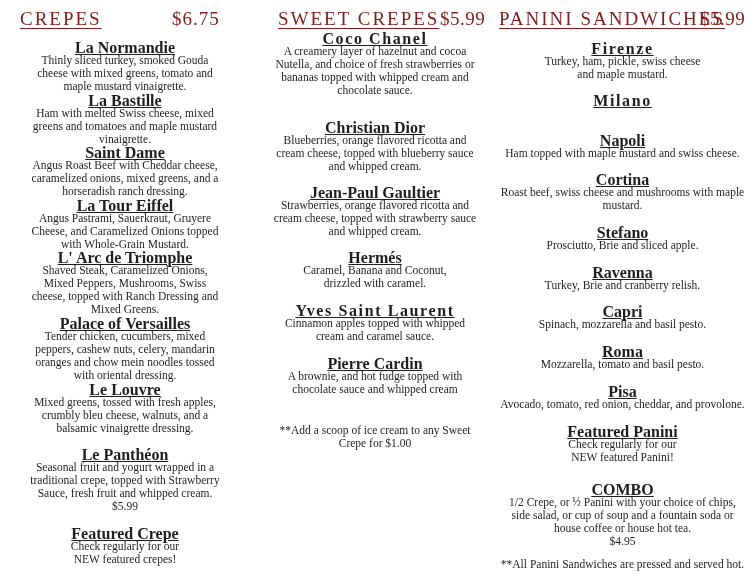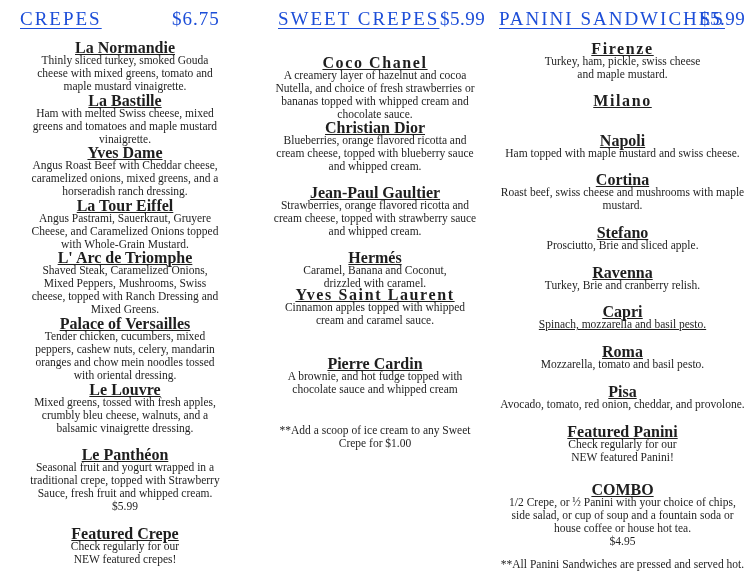--- a/index.html
+++ b/index.html
@@ -6,21 +6,21 @@
   body {
     width: 750px; height: 580px; overflow: hidden; position: relative;
     font-family: "Liberation Serif", "DejaVu Serif", serif;
     color: #1e1e1e;
   }
   .col { position: absolute; top: 0; text-align: center; }
   #col-crepes { left: 0; width: 250px; }
   #col-sweet { left: 250px; width: 250px; }
   #col-panini { left: 495px; width: 255px; }
 
-  .head { position: absolute; top: 8px; font-size: 19px; letter-spacing: 2px; font-weight: normal; color: #1d4ed8; }
+  .head { position: absolute; top: 8px; font-size: 19px; letter-spacing: 2px; font-weight: normal; color: #7f1d1d; }
   .head-title { text-decoration: underline; text-underline-offset: 3px; }
   .head-price { letter-spacing: 1px; }
 
   .item { position: absolute; left: 0; right: 0; text-align: center; font-size: 11.5px; line-height: 13px; }
   .item-name { font-weight: bold; text-decoration: underline; font-size: 16px; line-height: 13px; }
   .spaced { letter-spacing: 1.6px; }
   .item-desc { white-space: pre-line; }
 </style>
 </head>
 <body>
@@ -37,21 +37,21 @@
 cheese with mixed greens, tomato and
 maple mustard vinaigrette.</div>
   </div>
   <div class="item" style="top:94px;">
     <div class="item-name">La Bastille</div>
     <div class="item-desc">Ham with melted Swiss cheese, mixed
 greens and tomatoes and maple mustard
 vinaigrette.</div>
   </div>
   <div class="item" style="top:146px;">
-    <div class="item-name">Yves Dame</div>
+    <div class="item-name">Saint Dame</div>
     <div class="item-desc">Angus Roast Beef with Cheddar cheese,
 caramelized onions, mixed greens, and a
 horseradish ranch dressing.</div>
   </div>
   <div class="item" style="top:199px;">
     <div class="item-name">La Tour Eiffel</div>
     <div class="item-desc">Angus Pastrami, Sauerkraut, Gruyere
 Cheese, and Caramelized Onions topped
 with Whole-Grain Mustard.</div>
   </div>
@@ -88,21 +88,21 @@
 NEW featured crepes!</div>
   </div>
 </div>
 
 <div class="col" id="col-sweet">
   <div class="head" style="left:28px;">
     <span class="head-title">SWEET CREPES</span>
   </div>
   <div class="head head-price" style="left:190px; letter-spacing:0.5px;">$5.99</div>
 
-  <div class="item" style="top:56px;">
+  <div class="item" style="top:32px;">
     <div class="item-name spaced">Coco Chanel</div>
     <div class="item-desc">A creamery layer of hazelnut and cocoa
 Nutella, and choice of fresh strawberries or
 bananas topped with whipped cream and
 chocolate sauce.</div>
   </div>
   <div class="item" style="top:121px;">
     <div class="item-name">Christian Dior</div>
     <div class="item-desc">Blueberries, orange flavored ricotta and
 cream cheese, topped with blueberry sauce
@@ -112,21 +112,21 @@
     <div class="item-name">Jean-Paul Gaultier</div>
     <div class="item-desc">Strawberries, orange flavored ricotta and
 cream cheese, topped with strawberry sauce
 and whipped cream.</div>
   </div>
   <div class="item" style="top:251px;">
     <div class="item-name">Hermés</div>
     <div class="item-desc">Caramel, Banana and Coconut,
 drizzled with caramel.</div>
   </div>
-  <div class="item" style="top:288px;">
+  <div class="item" style="top:304px;">
     <div class="item-name spaced">Yves Saint Laurent</div>
     <div class="item-desc">Cinnamon apples topped with whipped
 cream and caramel sauce.</div>
   </div>
   <div class="item" style="top:357px;">
     <div class="item-name">Pierre Cardin</div>
     <div class="item-desc">A brownie, and hot fudge topped with
 chocolate sauce and whipped cream</div>
   </div>
   <div class="item" style="top:424px;">
@@ -159,21 +159,21 @@
 mustard.</div>
   </div>
   <div class="item" style="top:226px;">
     <div class="item-name">Stefano</div>
     <div class="item-desc">Prosciutto, Brie and sliced apple.</div>
   </div>
   <div class="item" style="top:266px;">
     <div class="item-name">Ravenna</div>
     <div class="item-desc">Turkey, Brie and cranberry relish.</div>
   </div>
-  <div class="item" style="top:305px;text-decoration:underline;">
+  <div class="item" style="top:305px;">
     <div class="item-name">Capri</div>
     <div class="item-desc">Spinach, mozzarella and basil pesto.</div>
   </div>
   <div class="item" style="top:345px;">
     <div class="item-name">Roma</div>
     <div class="item-desc">Mozzarella, tomato and basil pesto.</div>
   </div>
   <div class="item" style="top:385px;">
     <div class="item-name">Pisa</div>
     <div class="item-desc">Avocado, tomato, red onion, cheddar, and provolone.</div>

